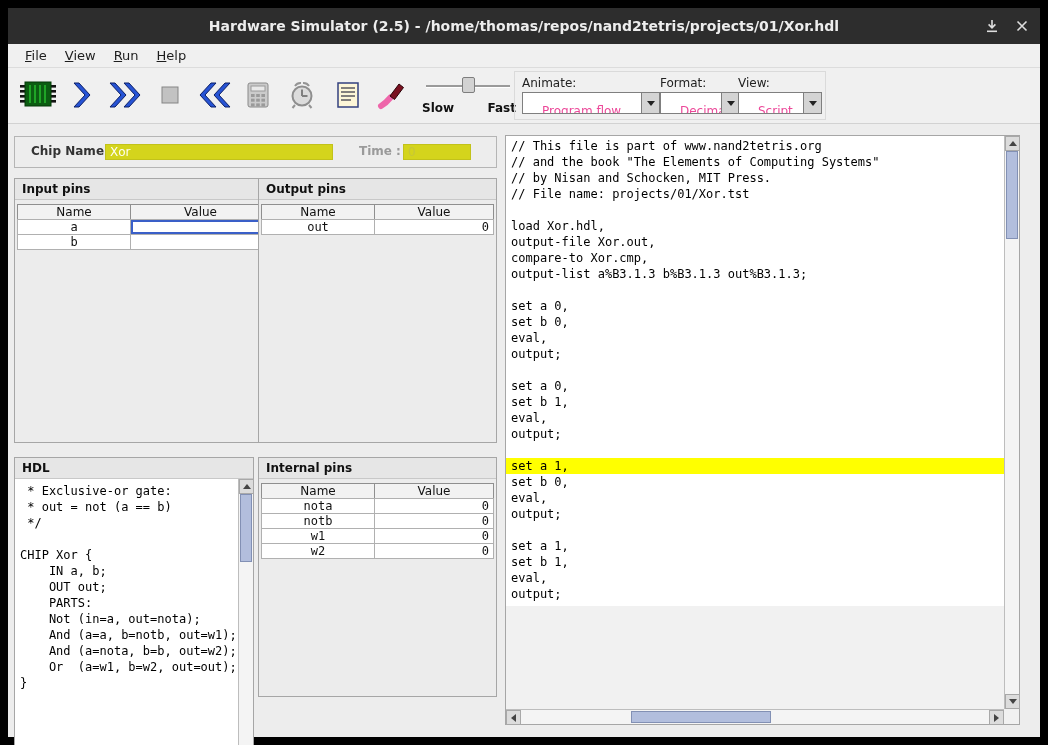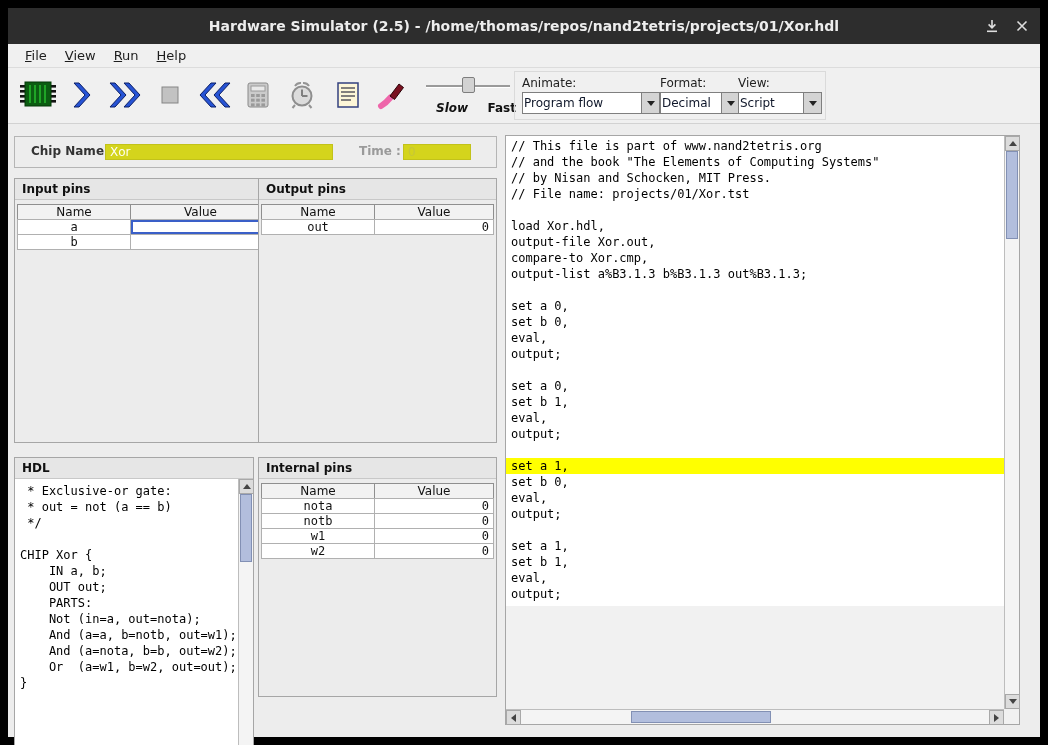--- a/index.html
+++ b/index.html
@@ -16,21 +16,21 @@
   
   .menubar { position:absolute; left:0; top:36px; width:100%; height:24px; background:#f0f0f0; border-bottom:1px solid #dcdcdc; display:flex; align-items:center; padding-left:8px; }
   .menu-item { padding:0 9px; font-size:13px; color:#1d1d1d; height:24px; line-height:24px; }
 
   
   .toolbar { position:absolute; left:0; top:60px; width:100%; height:56px; background:#f0f0f0; border-bottom:1px solid #d2d2d2; }
   .tool-btn { position:absolute; top:4px; width:44px; height:46px; display:flex; align-items:center; justify-content:center; background:transparent; border:none; }
   .combo-group { position:absolute; left:506px; top:3px; width:312px; height:49px; border:1px solid #dadada; }
   .tb-label { position:absolute; top:8px; font-size:12px; color:#222; }
   .combo { position:absolute; top:24px; height:22px; border:1px solid #7f7f7f; background:#fff; display:flex; }
-  .combo-text { flex:1; font-size:12px; line-height:20px; padding-left:1px; white-space:nowrap; overflow:hidden; color:#0f172a; }
+  .combo-text { flex:1; font-size:12px; line-height:20px; padding-left:19px; white-space:nowrap; overflow:hidden; color:#ec4899;margin-top:8px; }
   .combo-arrow-btn { width:18px; background:#d4d4d4; border-left:1px solid #7f7f7f; display:flex; align-items:center; justify-content:center; }
   .arr-down { width:0; height:0; border-left:4px solid transparent; border-right:4px solid transparent; border-top:5px solid #222; }
   .slider-wrap { position:absolute; left:410px; top:4px; width:100px; height:48px; }
   .slider-track { position:absolute; left:8px; right:8px; top:13px; height:3px; background:#9a9a9a; border-bottom:1px solid #fff; }
   .slider-thumb { position:absolute; left:44px; top:5px; width:13px; height:16px; background:#d2d2d2; border:1px solid #7e7e7e; border-radius:2px; }
   .slider-label { position:absolute; top:29px; font-weight:bold; font-size:12px; color:#111; }
 
   
   .content { position:absolute; left:0; top:116px; width:100%; height:613px; background:#ededed; }
   .panel { position:absolute; border:1px solid #a6a6a6; background:#ececec; }
@@ -205,21 +205,21 @@
     <button class="tool-btn" style="left:362px;">
       <svg width="30" height="30" viewBox="0 0 30 30">
         <path d="M4 26 Q9 23 13.5 17.5" stroke="#ee66aa" stroke-width="6" fill="none" stroke-linecap="round"></path>
         <path d="M13 16 L22 4 L26.5 7.5 L17.5 19.5 Z" fill="#7a1020" stroke="#2c0308"></path>
       </svg>
     </button>
 
     <div class="slider-wrap">
       <div class="slider-track"></div>
       <div class="slider-thumb"></div>
-      <span class="slider-label" style="left:18px;font-style:italic;">Slow</span>
+      <span class="slider-label" style="left:4px;">Slow</span>
       <span class="slider-label" style="right:2px;">Fast</span>
     </div>
 
     <div class="combo-group"></div>
 
     <span class="tb-label" style="left:514px;">Animate:</span>
     <div class="combo" style="left:514px; width:138px;">
       <span class="combo-text">Program flow</span>
       <span class="combo-arrow-btn">
           <span class="arr-down"></span>

